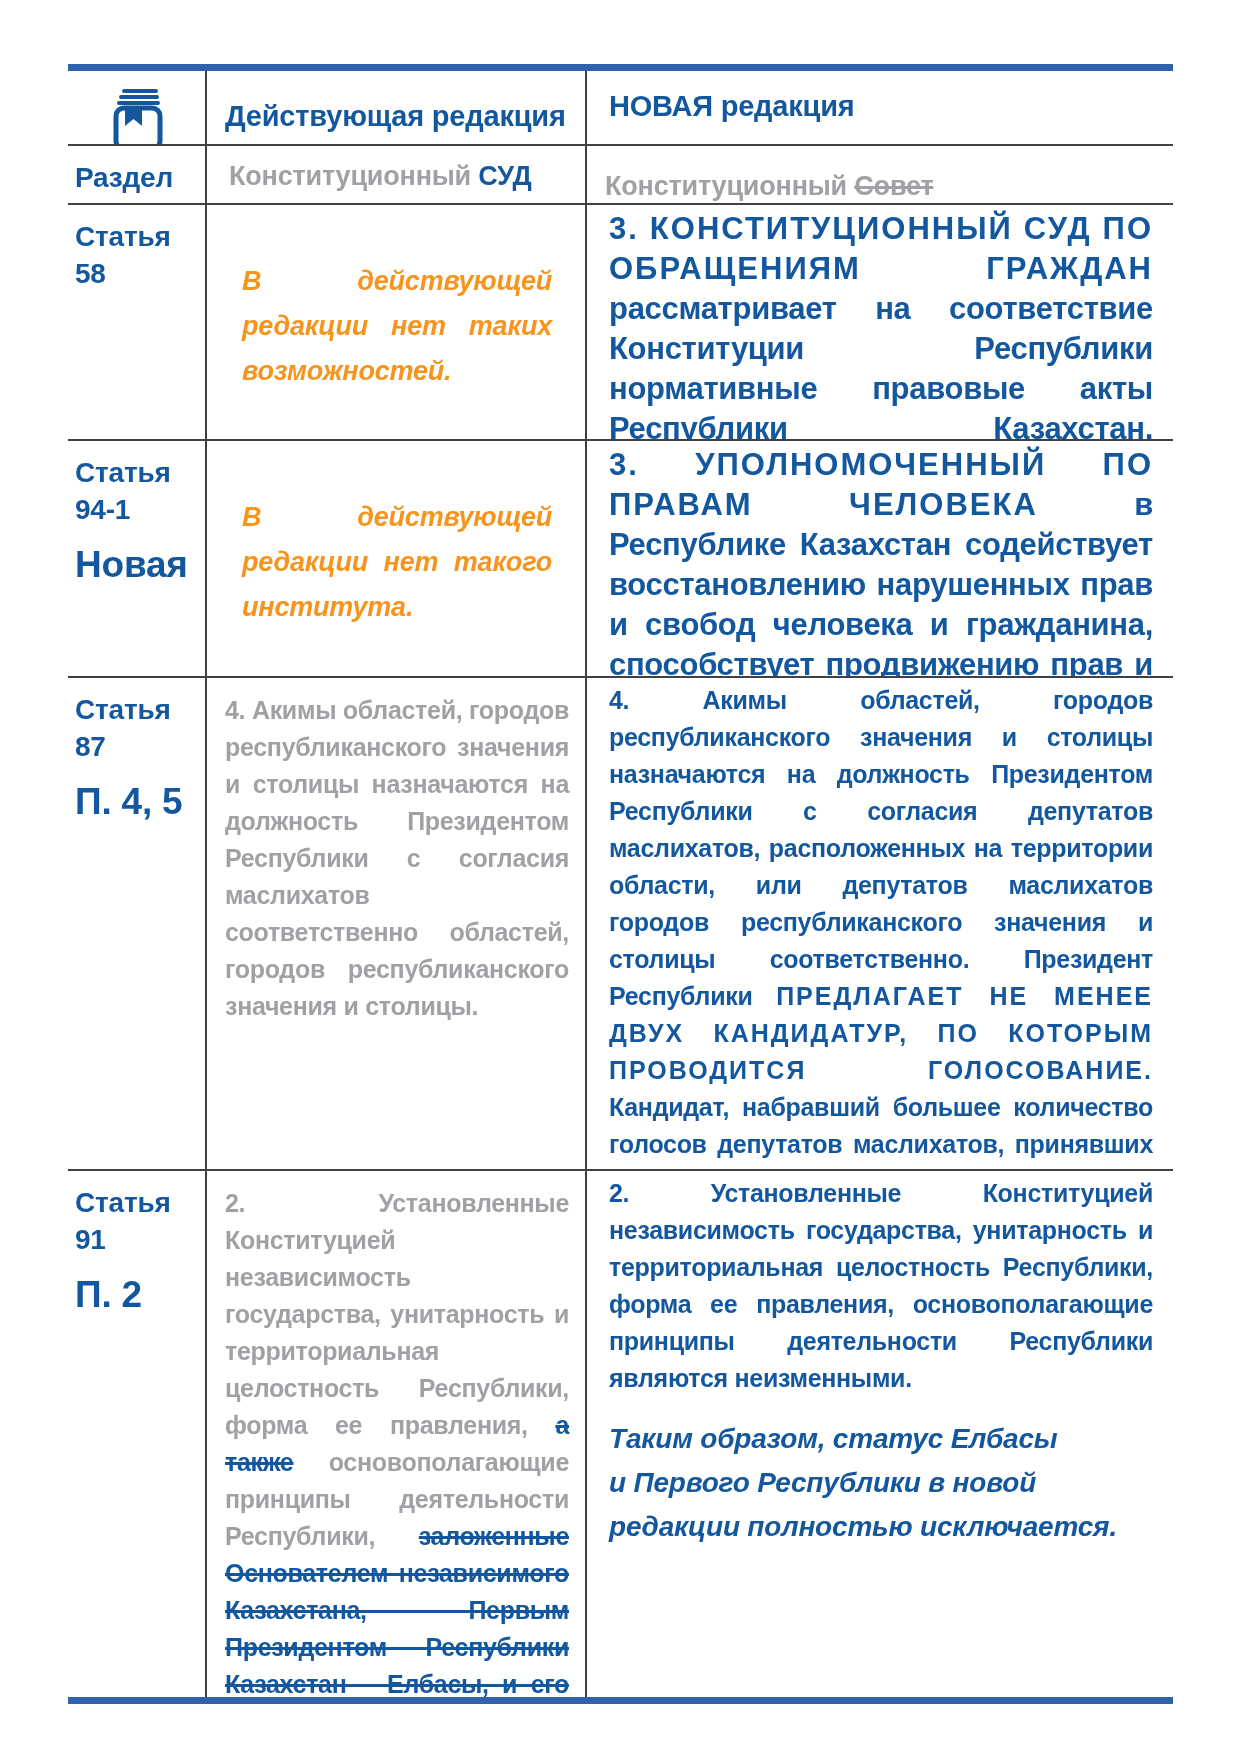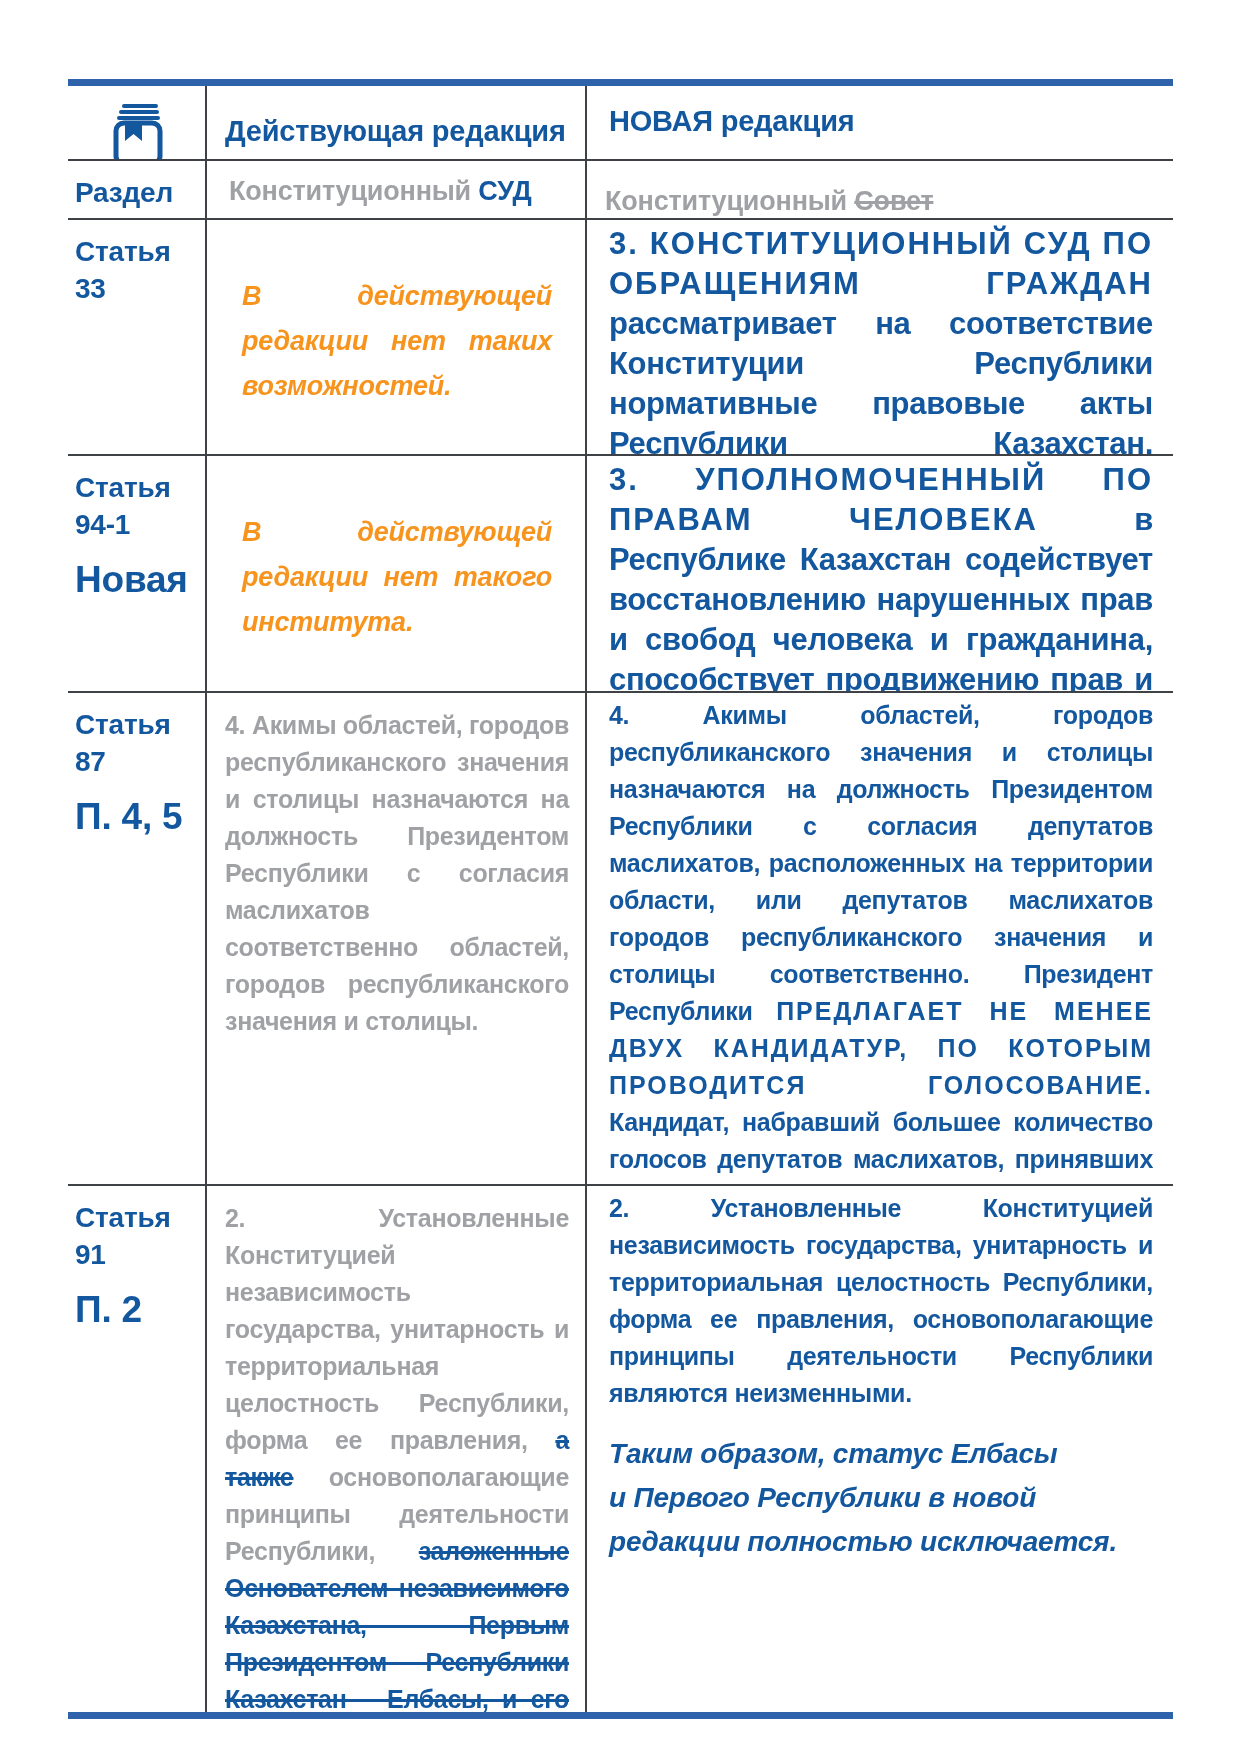--- a/index.html
+++ b/index.html
@@ -9,21 +9,21 @@
     --gray:#9fa1a4;
     --orange:#f7941e;
   }
   html,body{margin:0;padding:0;background:#ffffff;}
   body{
     width:1241px;height:1754px;position:relative;
     font-family:"Liberation Sans", sans-serif;
     -webkit-font-smoothing:antialiased;
   }
   .sheet{
-    position:absolute;left:68px;top:79px;width:1105px;
+    position:absolute;left:68px;top:64px;width:1105px;
     border-top:7px solid var(--border-blue);
     border-bottom:7px solid var(--border-blue);
   }
   .grid{
     display:grid;
     grid-template-columns:137px 380px 588px;
     grid-template-rows:73px 59px 236px 237px 493px 528px;
   }
   .cell{box-sizing:border-box;overflow:hidden;}
   .c2,.c3{border-left:2px solid var(--line);}
@@ -96,21 +96,21 @@
       <span class="lbl">Раздел VI</span>
     </div>
     <div class="cell c3 bt">
       <div class="oneline"><span class="gray-t">Конституционный </span><span class="blue-t">СУД</span></div>
     </div>
     <div class="cell c2 bt">
       <div class="oneline"><span class="gray-t">Конституционный </span><span class="struck-gray">Совет</span></div>
     </div>
 
     <div class="cell c1 bt">
-      <span class="lbl">Статья 33</span>
+      <span class="lbl">Статья 58</span>
     </div>
     <div class="cell c2 bt">
       <p class="orange-note">В действующей редакции нет таких возможностей.</p>
     </div>
     <div class="cell c3 bt">
       <p class="blue-p tight"><span class="caps">3. КОНСТИТУЦИОННЫЙ СУД ПО ОБРАЩЕНИЯМ ГРАЖДАН </span><span>рассматривает на соответствие Конституции Республики нормативные правовые акты Республики Казахстан, непосредственно затрагивающие их права и свободы, закрепленные Конституцией.</span></p>
     </div>
 
     <div class="cell c1 bt">
       <span class="lbl pre">Статья

